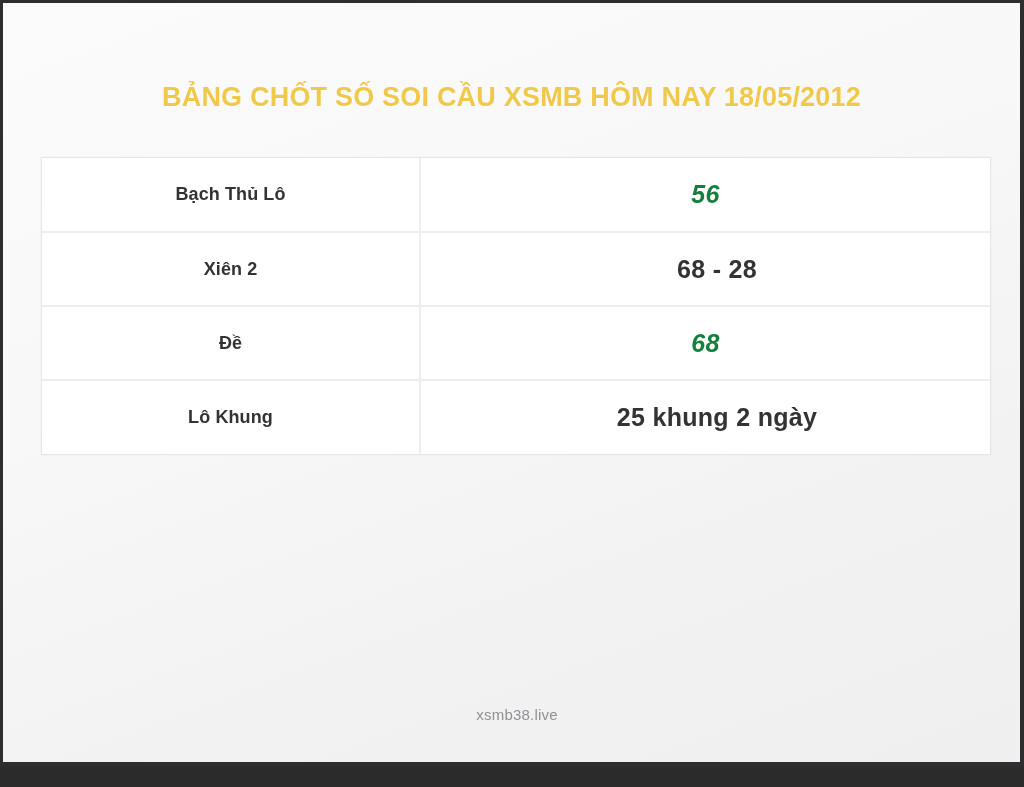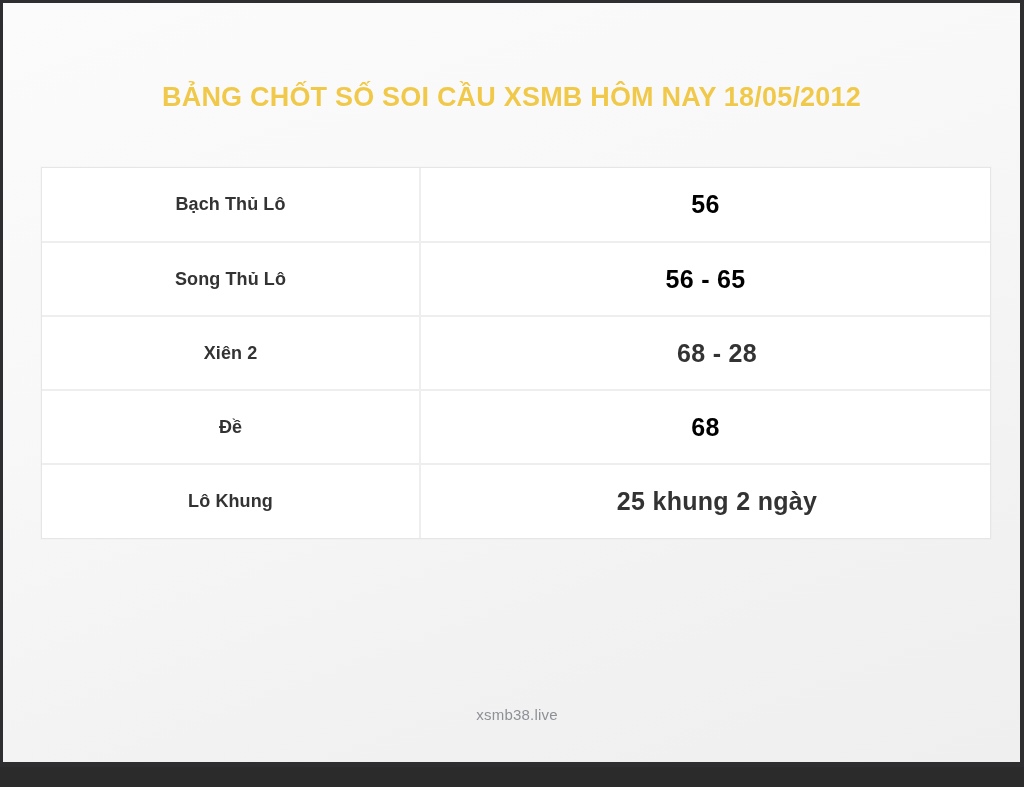--- a/index.html
+++ b/index.html
@@ -41,21 +41,21 @@
     color: #f0c94b;
     font-size: 27px;
     font-weight: bold;
     letter-spacing: 0.2px;
     white-space: nowrap;
     text-shadow: 0 1px 0 rgba(255,255,255,0.6);
   }
 
   .table-wrap {
     position: absolute;
-    top: 164px;
+    top: 154px;
     left: 38px;
     width: 948px;
     background: #ffffff;
     border: 1px solid #e6e6e6;
     box-shadow: 0 0 0 1px rgba(0,0,0,0.01);
   }
 
   table.soi-cau {
     width: 100%;
     border-collapse: collapse;
@@ -93,21 +93,21 @@
     font-weight: bold;
     letter-spacing: 0.1px;
   }
 
   .cell-value {
     font-size: 25px;
     font-weight: bold;
     letter-spacing: 0.3px;
   }
 
-  .cell-value.tone-red { color: #000000; }
+  .cell-value.tone-red { color: #15803d; font-style: italic; }
   .cell-value.tone-dark { color: #333333; padding-left: 29px; }
 
   .footer-note {
     position: absolute;
     top: 703px;
     left: 11px;
     right: 0;
     text-align: center;
     color: #8d9196;
     font-size: 15px;
@@ -127,24 +127,20 @@
       <colgroup>
         <col class="col-label">
         <col class="col-value">
       </colgroup>
       <tbody>
           <tr>
             <td class="cell-label">Bạch Thủ Lô</td>
             <td class="cell-value tone-red">56</td>
           </tr>
           <tr>
-            <td class="cell-label">Song Thủ Lô</td>
-            <td class="cell-value tone-red">56 - 65</td>
-          </tr>
-          <tr>
             <td class="cell-label">Xiên 2</td>
             <td class="cell-value tone-dark">68 - 28</td>
           </tr>
           <tr>
             <td class="cell-label">Đề</td>
             <td class="cell-value tone-red">68</td>
           </tr>
           <tr>
             <td class="cell-label">Lô Khung</td>
             <td class="cell-value tone-dark">25 khung 2 ngày</td>

